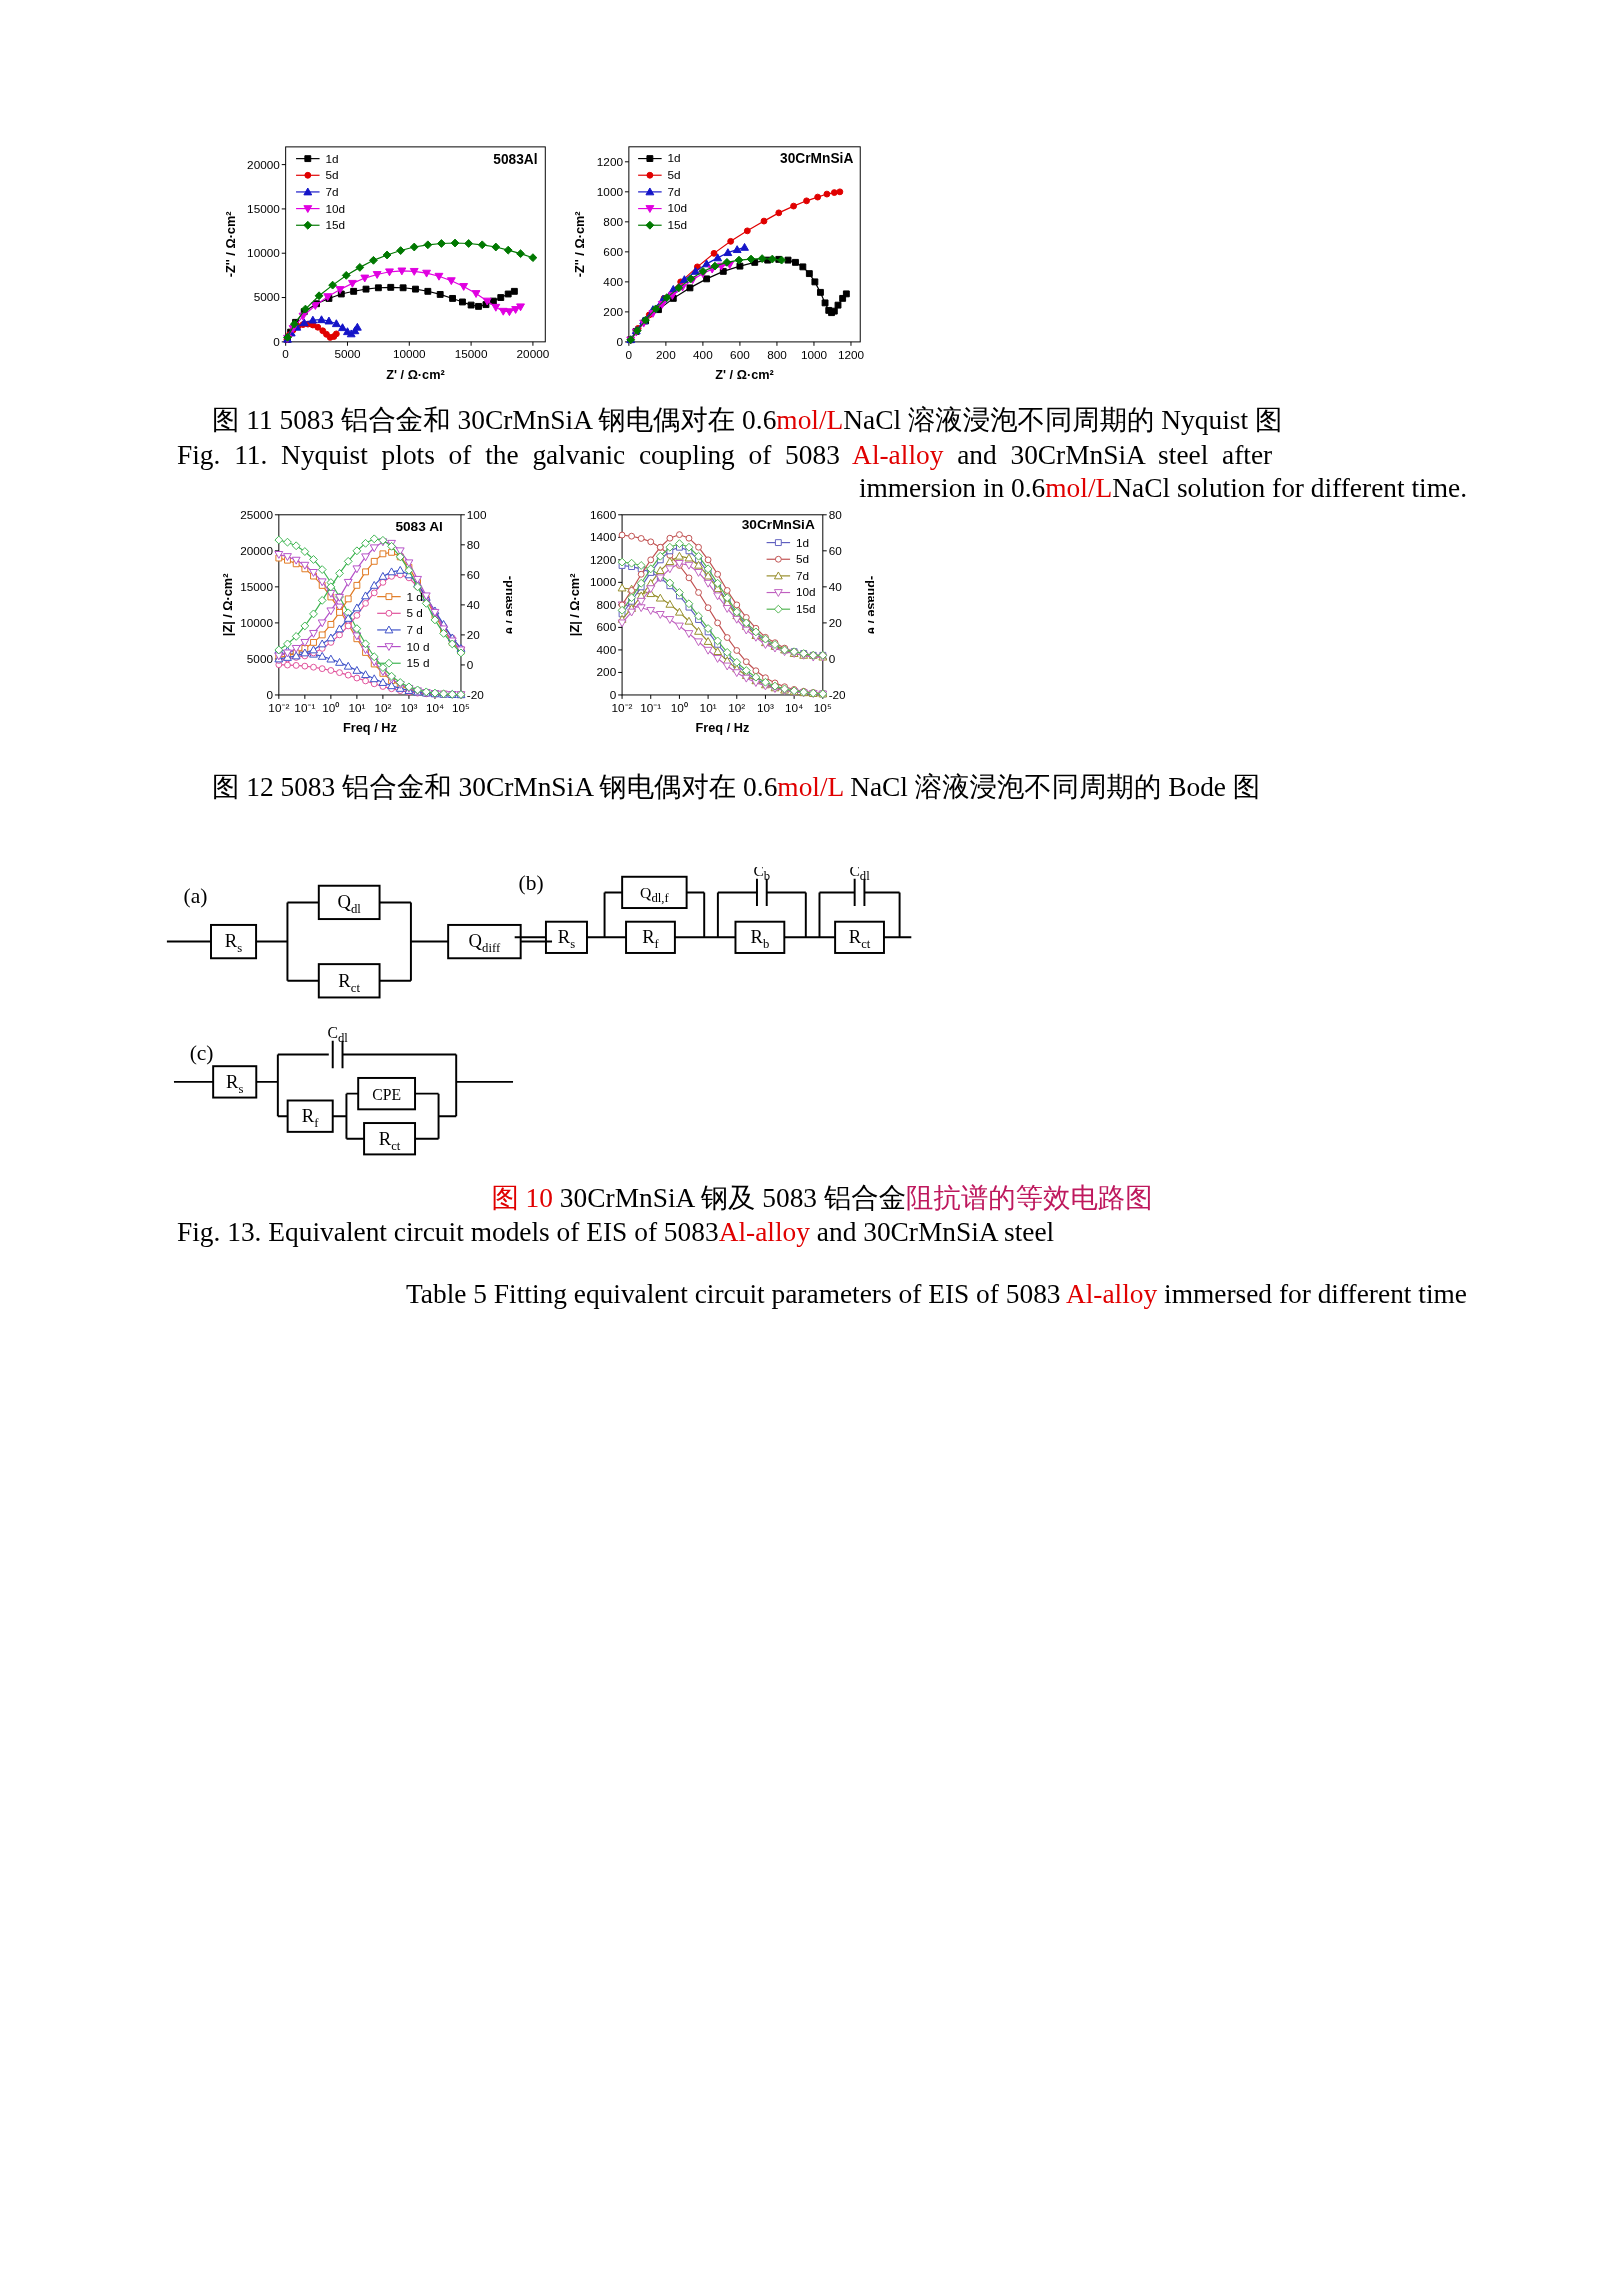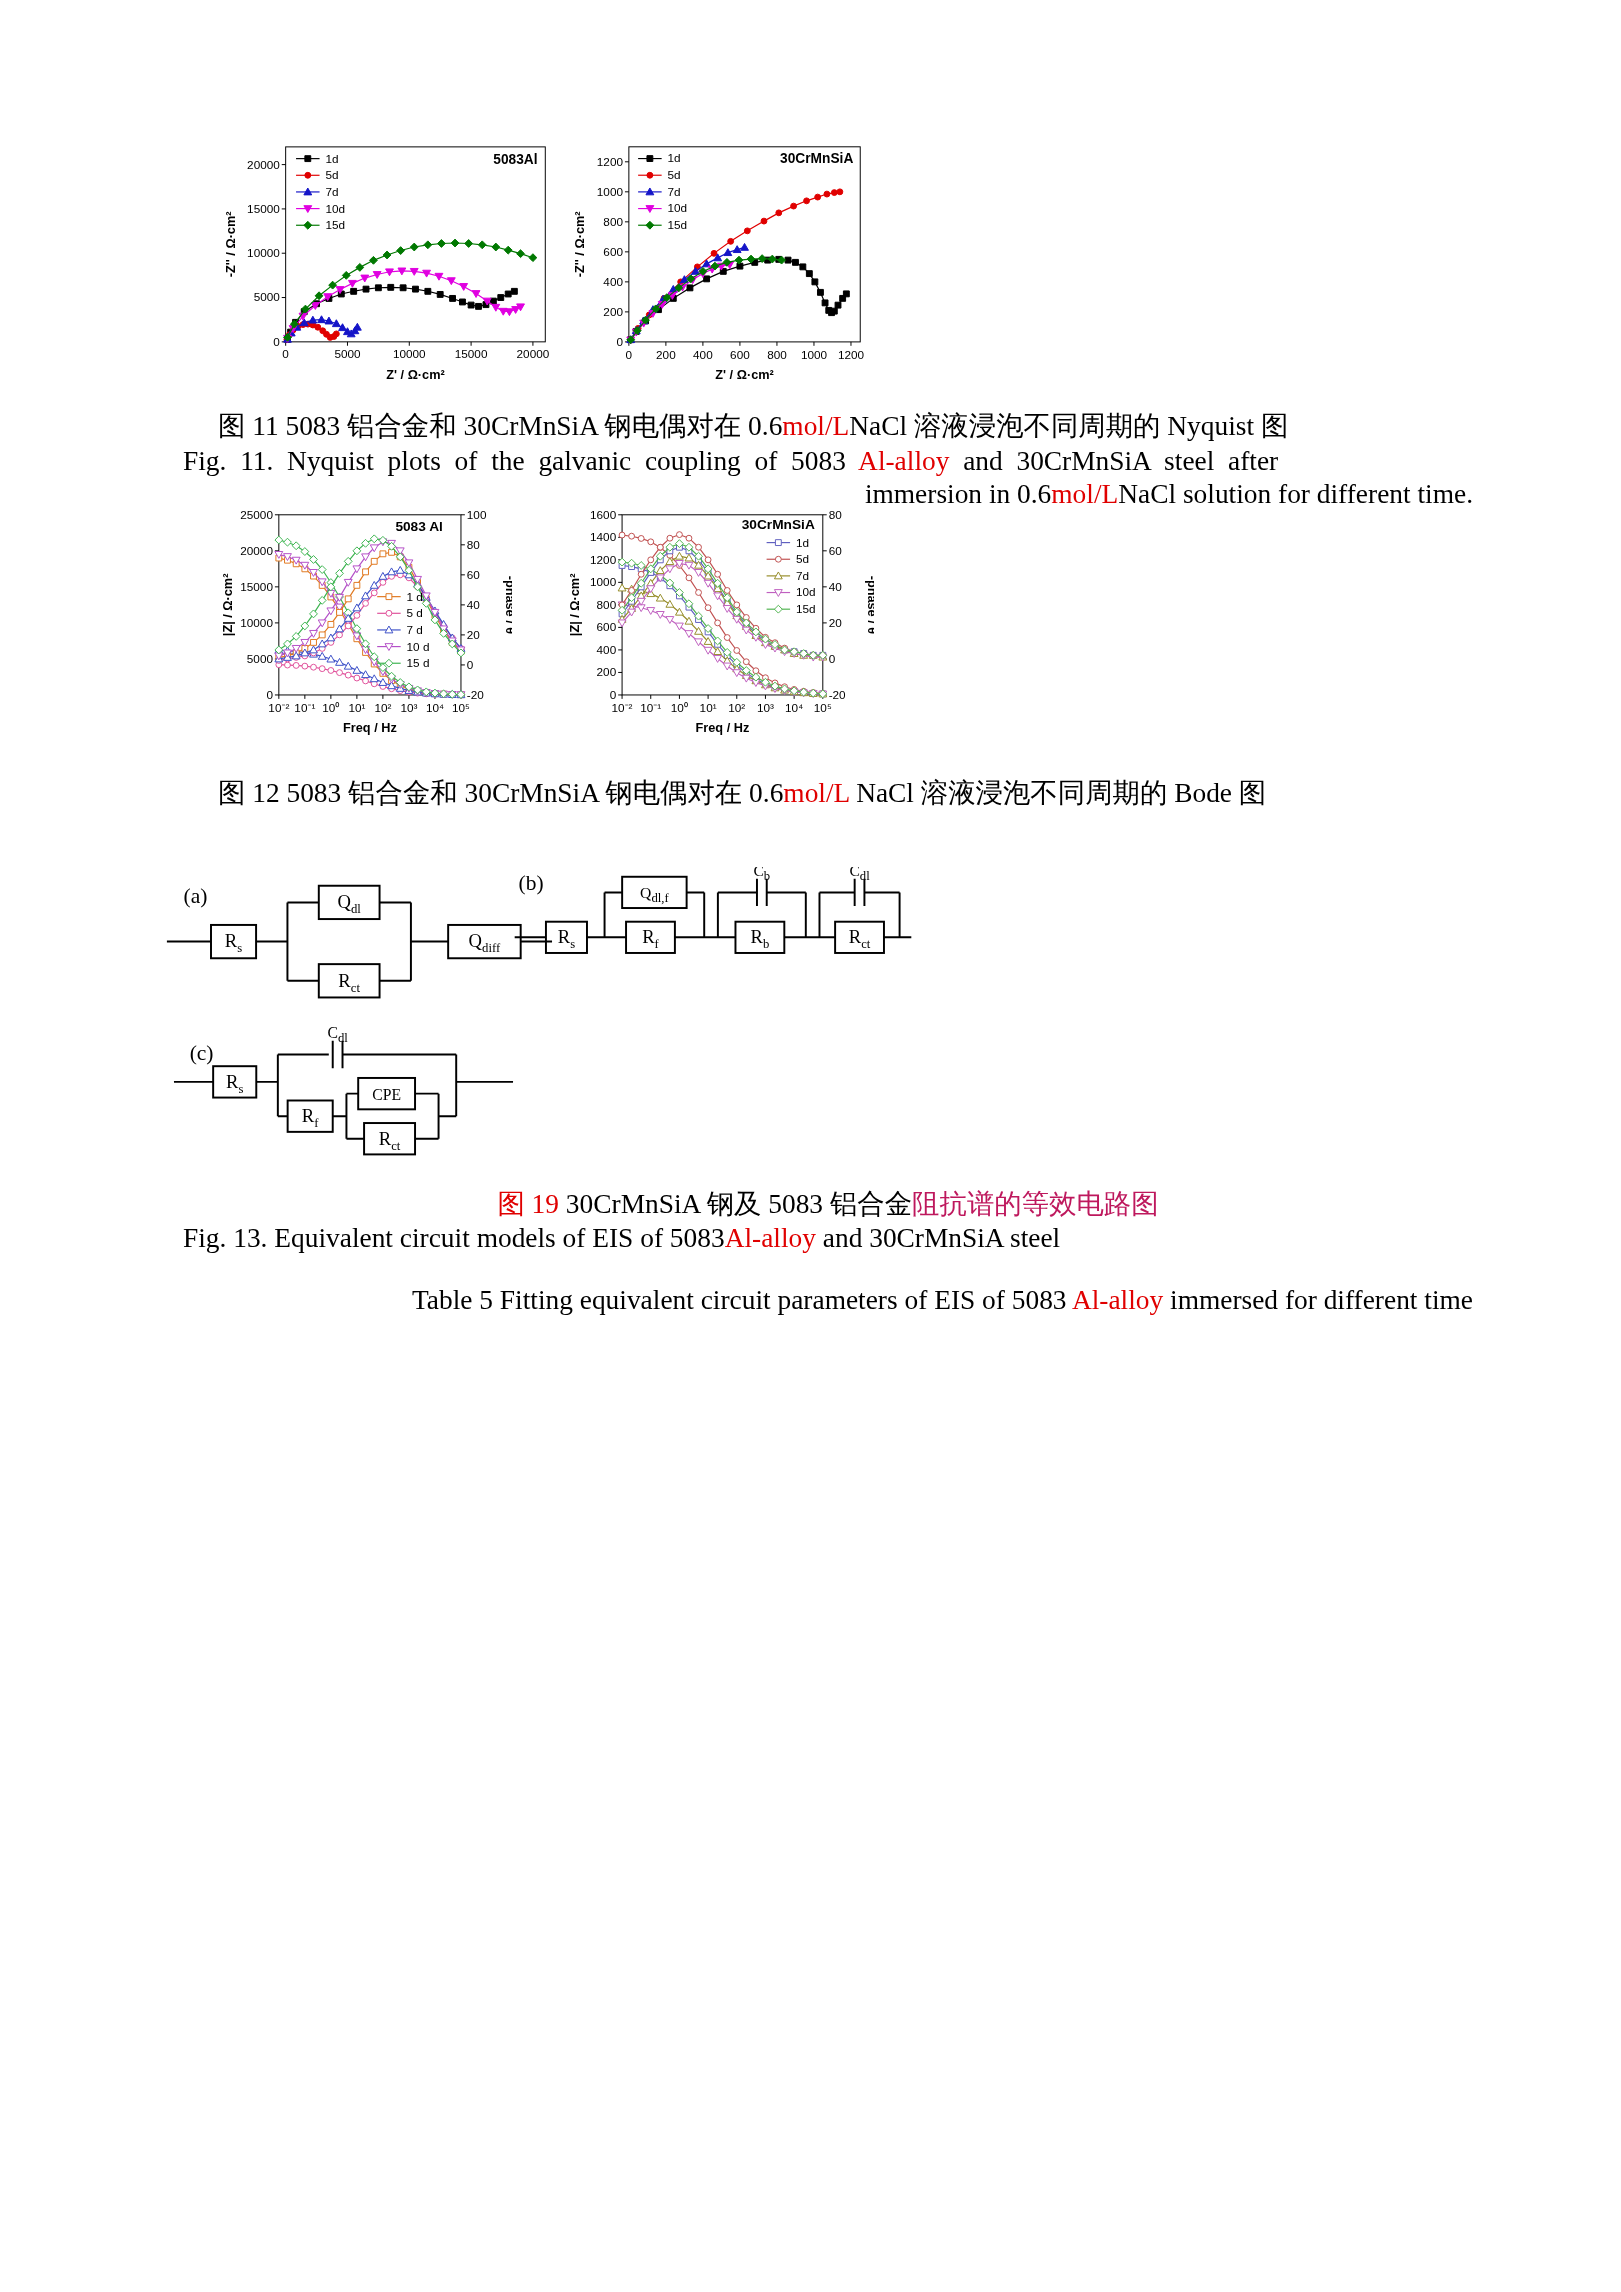--- a/index.html
+++ b/index.html
@@ -1,18 +1,18 @@
 <!DOCTYPE html>
 <html><head>
 <meta charset="utf-8">
 <style>
   html,body{margin:0;padding:0;background:#9a9a9a;}
   .page{position:relative;width:1621px;height:2293px;background:#ffffff;margin:0 auto;
         font-family:"Liberation Serif",serif;color:#000;overflow:hidden;}
-  .cap{position:absolute;left:167px;width:1290px;margin:16px;font-size:27.4px;line-height:33px;}
+  .cap{position:absolute;left:167px;width:1290px;margin:10px;font-size:27.4px;line-height:33px;}
   .indent{padding-left:35px;box-sizing:border-box;}
   .just{word-spacing:6.9px;}
   .center{text-align:center;}
   .chart{position:absolute;background:#fff;}
   .chart text{font-family:"Liberation Sans",sans-serif;fill:#000;}
   .circuit{position:absolute;}
   .circuit text{font-family:"Liberation Serif",serif;fill:#000;}
   .clabel{font-size:22px;}
   .cel{font-size:19px;}
   .cel-s{font-size:16px;}
@@ -941,18 +941,18 @@
       <rect x="190" y="52" width="58" height="32"></rect>
       <rect x="196" y="98" width="52" height="32"></rect>
     </g>
     <text class="cel" x="64" y="62" text-anchor="middle"><tspan>R</tspan><tspan class="sub" dy="5">s</tspan></text>
     <text class="cel-s" x="169" y="11" text-anchor="middle"><tspan>C</tspan><tspan class="sub" dy="4">dl</tspan></text>
     <text class="cel" x="141" y="97" text-anchor="middle"><tspan>R</tspan><tspan class="sub" dy="5">f</tspan></text>
     <text class="cel-s" x="219" y="74" text-anchor="middle"><tspan>CPE</tspan></text>
     <text class="cel" x="222" y="120" text-anchor="middle"><tspan>R</tspan><tspan class="sub" dy="5">ct</tspan></text>
   </svg>
 
-  <p class="cap center" style="top:1172px;"><span style="color: rgb(224, 0, 0);">图 19 </span><span>30CrMnSiA 钢及 5083 铝合金</span><span style="color: #be185d;">阻抗谱的等效电路图</span></p>
+  <p class="cap center" style="top:1172px;"><span style="color: rgb(224, 0, 0);">图 10 </span><span>30CrMnSiA 钢及 5083 铝合金</span><span style="color: #be185d;">阻抗谱的等效电路图</span></p>
   <p class="cap" style="top:1206px;"><span>Fig. 13. Equivalent circuit models of EIS of 5083</span><span style="color: rgb(224, 0, 0);">Al-alloy</span><span> and 30CrMnSiA steel</span></p>
   <p class="cap" style="top:1268px;text-align:right;"><span>Table 5 Fitting equivalent circuit parameters of EIS of 5083 </span><span style="color: rgb(224, 0, 0);">Al-alloy</span><span> immersed for different time</span></p>
 
 </div>
 
 
 </body></html>

